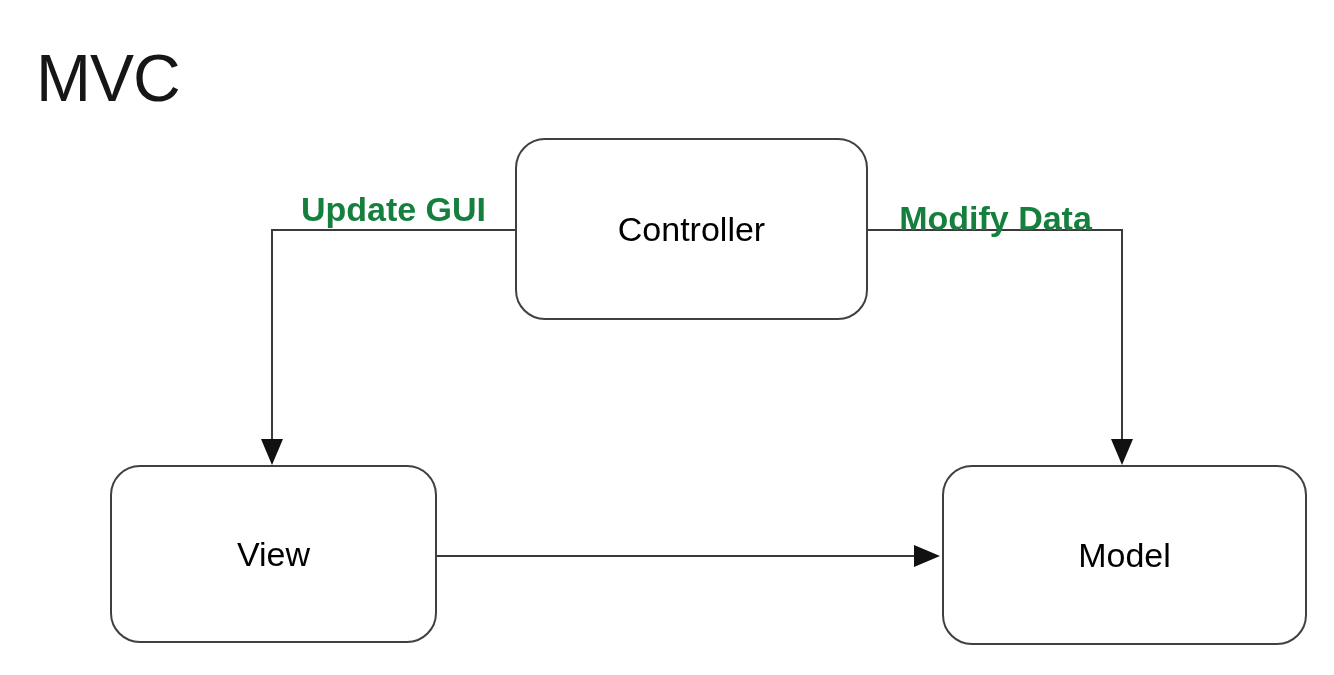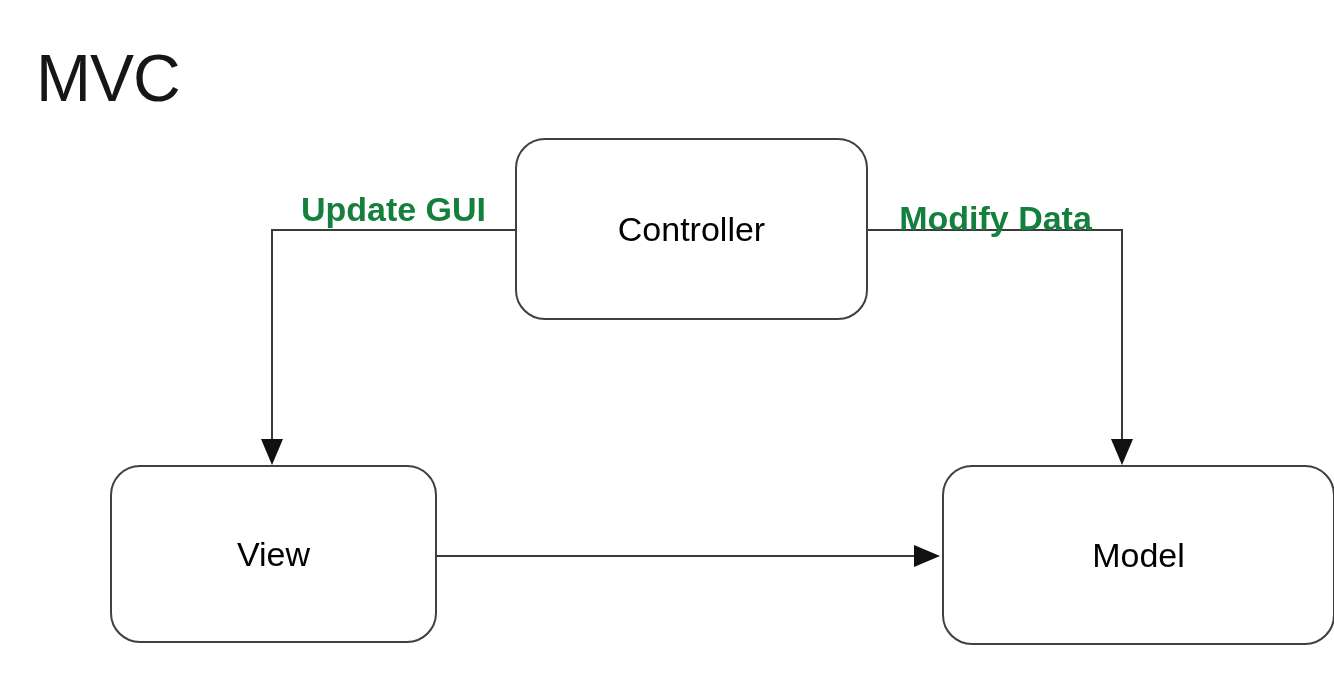--- a/index.html
+++ b/index.html
@@ -36,21 +36,21 @@
     justify-content: center;
     box-sizing: border-box;
   }
   .node-label {
     font-size: 34px;
     font-weight: 400;
     color: #000000;
   }
   #node-controller { left: 515px; top: 138px; width: 353px; height: 182px; }
   #node-view       { left: 110px; top: 465px; width: 327px; height: 178px; justify-content: center; }
-  #node-model      { left: 942px; top: 465px; width: 393px; height: 180px; }
+  #node-model      { left: 942px; top: 465px; width: 365px; height: 180px; }
 
   .edge-line {
     position: absolute;
     background: #3a3a3a;
   }
   
   #edge-ug-h { left: 272px; top: 229px; width: 243px; height: 2px; }
   #edge-ug-v { left: 271px; top: 229px; width: 2px;  height: 216px; }
   
   #edge-md-h { left: 868px; top: 229px; width: 255px; height: 2px; }

